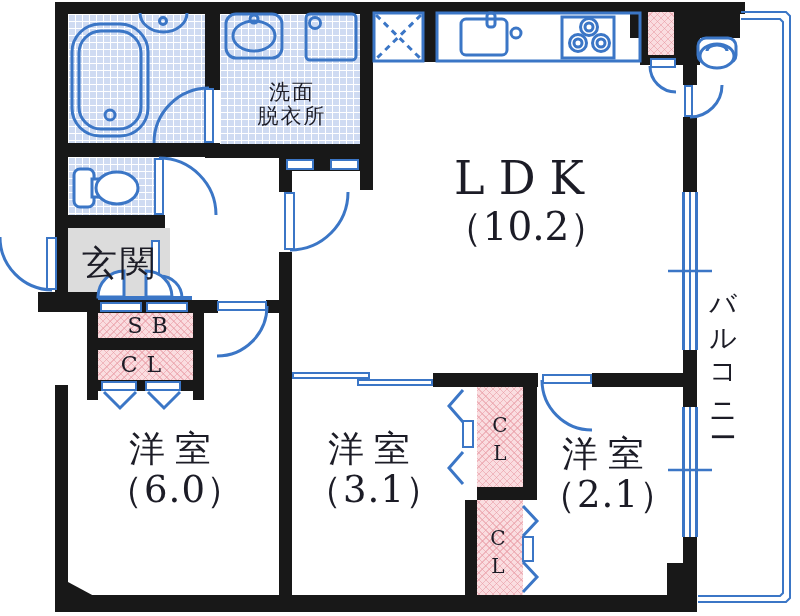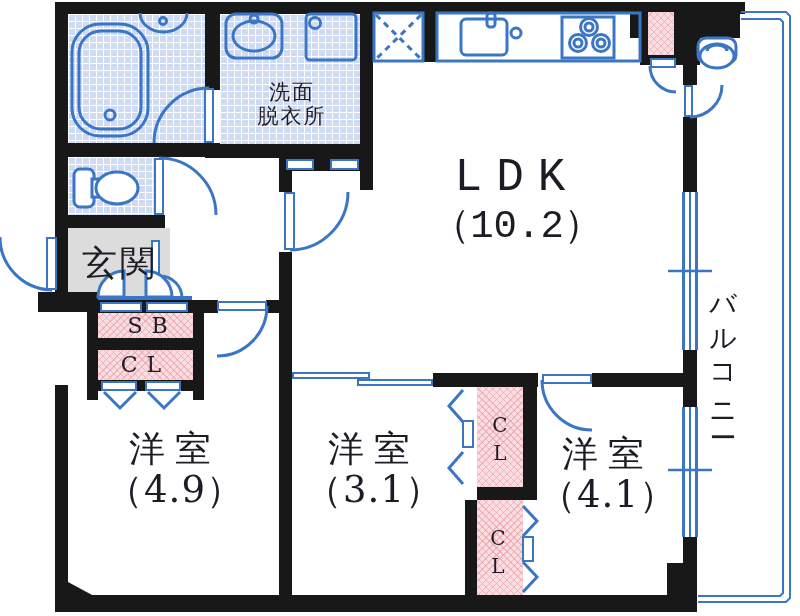--- a/index.html
+++ b/index.html
@@ -198,35 +198,35 @@
       <circle cx="589" cy="27" r="8.5"></circle>
         <circle cx="589" cy="27" r="4"></circle>
     </g>
     <g fill="#ffffff" stroke="#3b76c6" stroke-width="3">
       <rect x="698" y="38" width="38" height="25" rx="8"></rect>
       <ellipse cx="717" cy="56" rx="17" ry="12"></ellipse>
       <path d="M 707 51 A 10 6 0 0 1 727 51" fill="none"></path>
     </g>
   </svg>
 
-  <div class="lbl" style="left:402px;top:152px;width:230px;font-family:Liberation Mono, monospace;">
+  <div class="lbl" style="left:411px;top:152px;width:230px;">
     <div class="ldk">LDK</div>
     <div class="ldknum">（10.2）</div>
   </div>
   <div class="lbl" style="left:85px;top:428px;width:180px;">
     <div class="big">洋室</div>
-    <div class="bignum">（4.9）</div>
+    <div class="bignum">（6.0）</div>
   </div>
   <div class="lbl" style="left:288px;top:428px;width:172px;">
     <div class="big">洋室</div>
     <div class="bignum">（3.1）</div>
   </div>
   <div class="lbl" style="left:518px;top:433px;width:180px;">
     <div class="big">洋室</div>
-    <div class="bignum">（4.1）</div>
+    <div class="bignum">（2.1）</div>
   </div>
   <div class="lbl" style="left:238px;top:80px;width:108px;">
     <div class="small2">洗面</div>
     <div class="small2">脱衣所</div>
   </div>
   <div class="lbl genkan" style="left:74px;top:243px;width:92px;">玄関</div>
   <div class="lbl sbcl" style="left:98px;top:315px;width:108px;">SB</div>
   <div class="lbl sbcl" style="left:98px;top:354px;width:95px;">CL</div>
   <div class="lbl vtext" style="left:488px;top:405px;height:72px;">CL</div>
   <div class="lbl vtext" style="left:486px;top:516px;height:75px;">CL</div>

